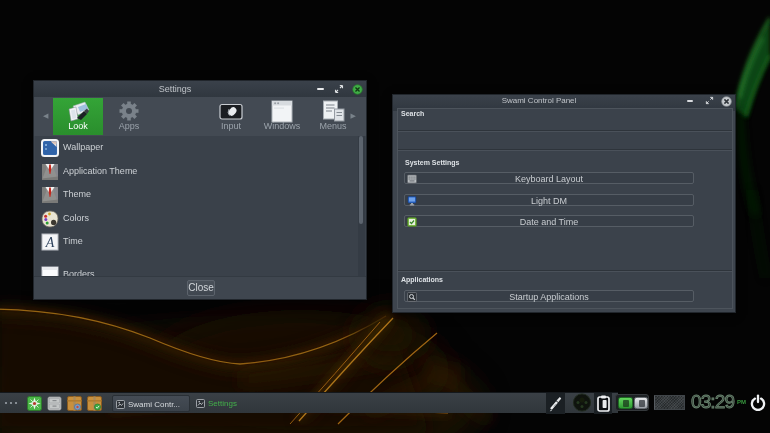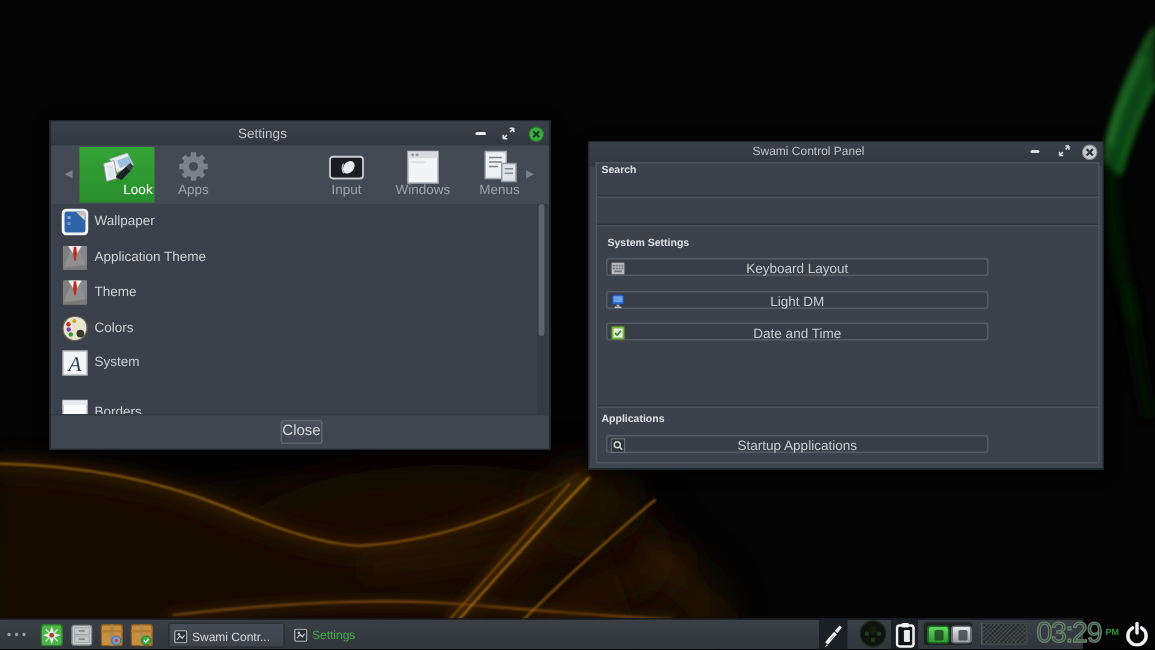--- a/index.html
+++ b/index.html
@@ -30,26 +30,26 @@
 #setbot { position:absolute; left:0; bottom:0; width:100%; height:23px; background:#3f464f; border-top:1px solid #333a42; }
 #closebtn { position:absolute; left:153px; top:3px; width:28px; height:16px; background:linear-gradient(#4a515a,#3f464f); border:1px solid #5c636c; border-radius:2px; font-size:10px; color:#d2d6da; text-align:center; line-height:14px; }
 
 
 #swamiwin { left:392px; top:94px; width:344px; height:219px; }
 #swamiwin .tbar { height:16px; }
 #swamiwin .ttxt { top:1px; font-size:8px; }
 #spanel { position:absolute; left:4px; top:13px; width:336px; height:201px; background:#3b424b; border:1px solid #4d545c; }
 .shead { position:absolute; font-size:7px; font-weight:bold; color:#dde1e5; letter-spacing:0px; }
 .sdiv { position:absolute; left:0; width:100%; height:2px; border-top:1px solid #2e343b; border-bottom:1px solid #4a515a; }
-.sbtn { position:absolute; left:6px; width:255px; height:12px; background:#373e47; border:1px solid #565d65; border-radius:2px; }
+.sbtn { position:absolute; left:6px; width:290px; height:12px; background:#373e47; border:1px solid #565d65; border-radius:2px; }
 .sbtn .bt { position:absolute; width:100%; text-align:center; top:1px; font-size:9px; color:#c9cdd1; }
 .sbtn .bi { position:absolute; left:2px; top:1px; }
 
 
-#bar { position:absolute; left:0; top:412px; width:722px; height:21px; background:linear-gradient(#3a4046,#30363b); border-top:1px solid #14181c; }
+#bar { position:absolute; left:0; top:392px; width:618px; height:21px; background:linear-gradient(#3a4046,#30363b); border-top:1px solid #14181c; }
 .bicon { position:absolute; top:3px; }
 .tskbtn { position:absolute; top:2px; height:17px; }
 .tskbtn .ti { position:absolute; left:3px; top:4px; }
 .tskbtn .tt { position:absolute; left:15px; top:4px; font-size:8px; white-space:nowrap; }
 </style>
 </head>
 <body>
 <div id="stage">
 <svg id="wall" width="770" height="433" viewBox="0 0 770 433">
 <defs>
@@ -115,21 +115,21 @@
     </svg>
     <svg style="position:absolute; left:318px; top:2.5px;" width="11" height="11" viewBox="0 0 12 12">
       <circle cx="6" cy="6" r="5.2" fill="#3fae45"></circle>
       <circle cx="6" cy="6" r="5.2" fill="none" stroke="#2a7a2e" stroke-width=".8"></circle>
       <path d="M3.8,3.8 L8.2,8.2 M8.2,3.8 L3.8,8.2" stroke="#143a16" stroke-width="1.5"></path>
     </svg>
   </div>
   <div id="tabstrip">
     <div class="tarrow" style="left:9px;">◀</div>
     <div class="tarrow" style="right:10px;">▶</div>
-    <div class="tab sel" style="left:19px;padding-left:14px;">
+    <div class="tab sel" style="left:19px;">
       <svg width="26" height="24" viewBox="0 0 26 24">
         <path d="M8,6 L20,2 L24,10 L13,15 Z" fill="#e8ecf0" stroke="#9aa" stroke-width=".5"></path>
         <path d="M13,7 L21,4 L23,9 L15,12 Z" fill="#9fc0dd"></path>
         <path d="M4,9 L11,7 L13,19 L6,21 Z" fill="#f2f4f6" stroke="#889" stroke-width=".5"></path>
         <path d="M6,10.5 L10,9.5 L11.4,18 L7.4,19 Z" fill="#dde4ea"></path>
         <path d="M12,18 L19,11 L22,14 L16,20 Z" fill="#1c2126"></path>
         <path d="M19,11 L22,8.5 L24,11 L22,14 Z" fill="#3a3f45"></path>
       </svg>
       <div class="tlab">Look</div>
     </div>
@@ -234,21 +234,21 @@
         <circle cx="6.2" cy="13" r="1.5" fill="#2f9e33"></circle>
         <circle cx="8.5" cy="4" r="1.4" fill="#caa52a"></circle>
       </svg>
       <div class="rtxt">Colors</div>
     </div>
     <div class="row" style="top:94px;">
       <svg width="18" height="18" viewBox="0 0 18 18">
         <rect x="1" y="1" width="16" height="16" fill="#f4f5f7" stroke="#b6bac0" stroke-width="1"></rect>
         <text x="9" y="14" text-anchor="middle" font-family="Liberation Serif" font-style="italic" font-size="14" fill="#30445e">A</text>
       </svg>
-      <div class="rtxt">System</div>
+      <div class="rtxt">Time</div>
     </div>
     <div class="row" style="top:127px;padding-left:24px;">
       <svg width="18" height="18" viewBox="0 0 18 18">
         <rect x="1" y="1" width="16" height="16" fill="#fbfcfd" stroke="#c2c6cb" stroke-width="1"></rect>
         <rect x="1" y="1" width="16" height="3" fill="#e8eaed"></rect>
       </svg>
       <div class="rtxt">Borders</div>
     </div>
   </div>
   <div id="sbar">

